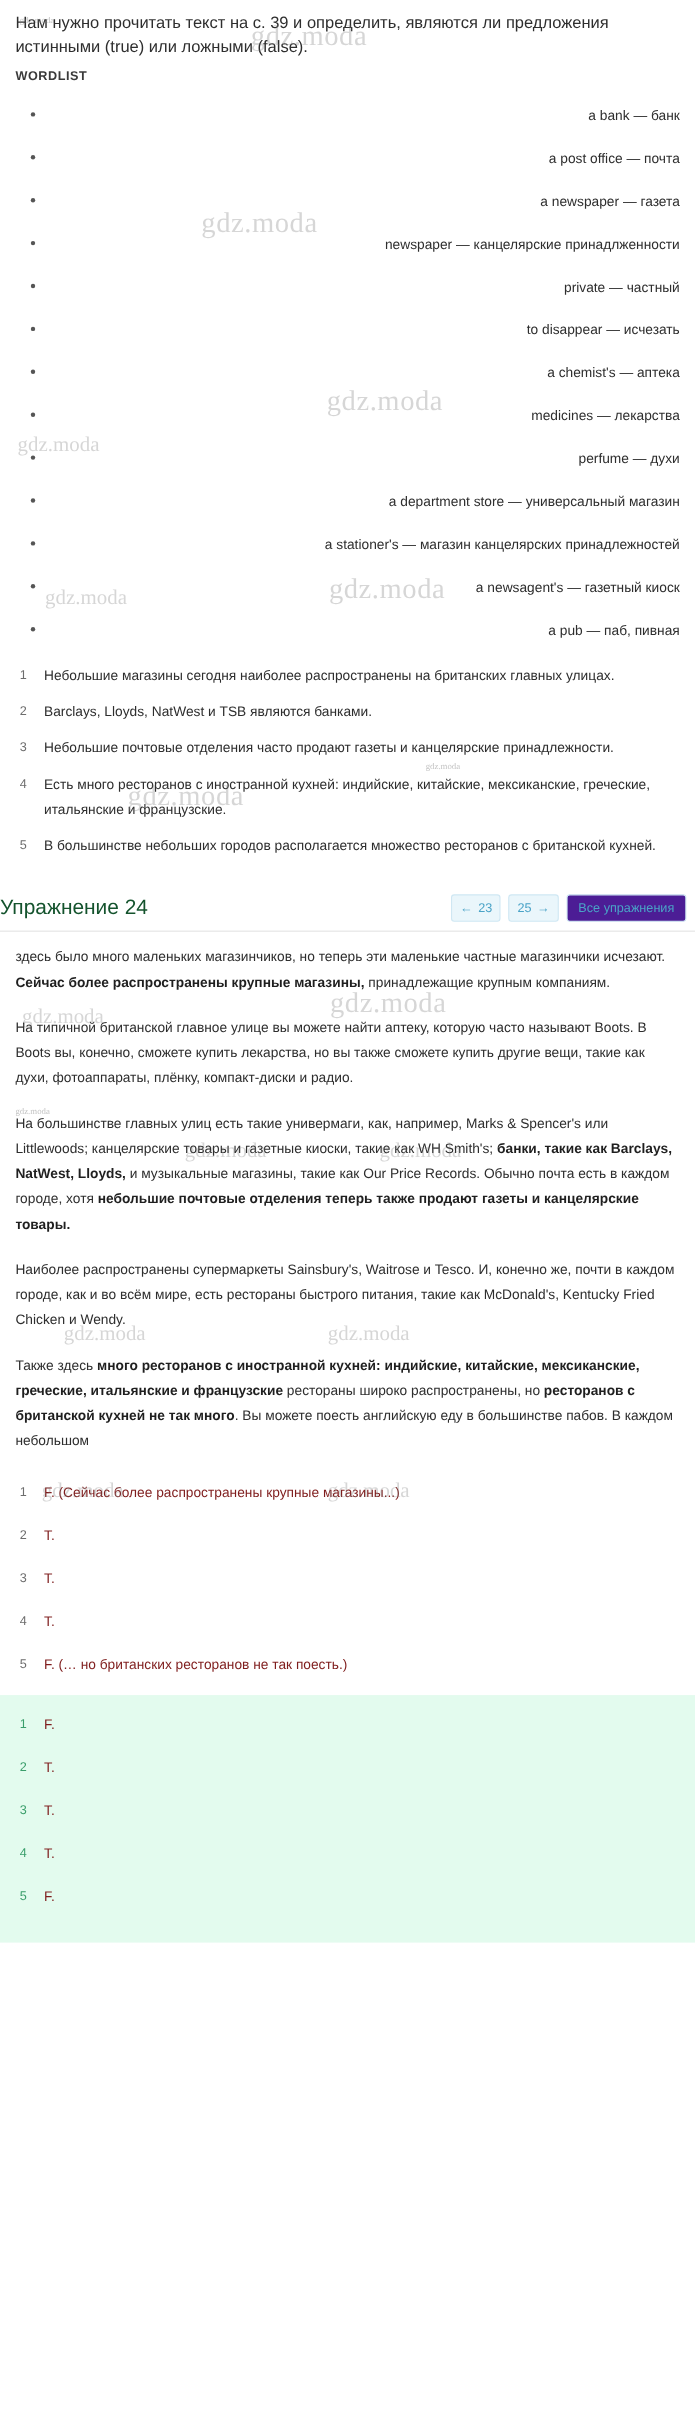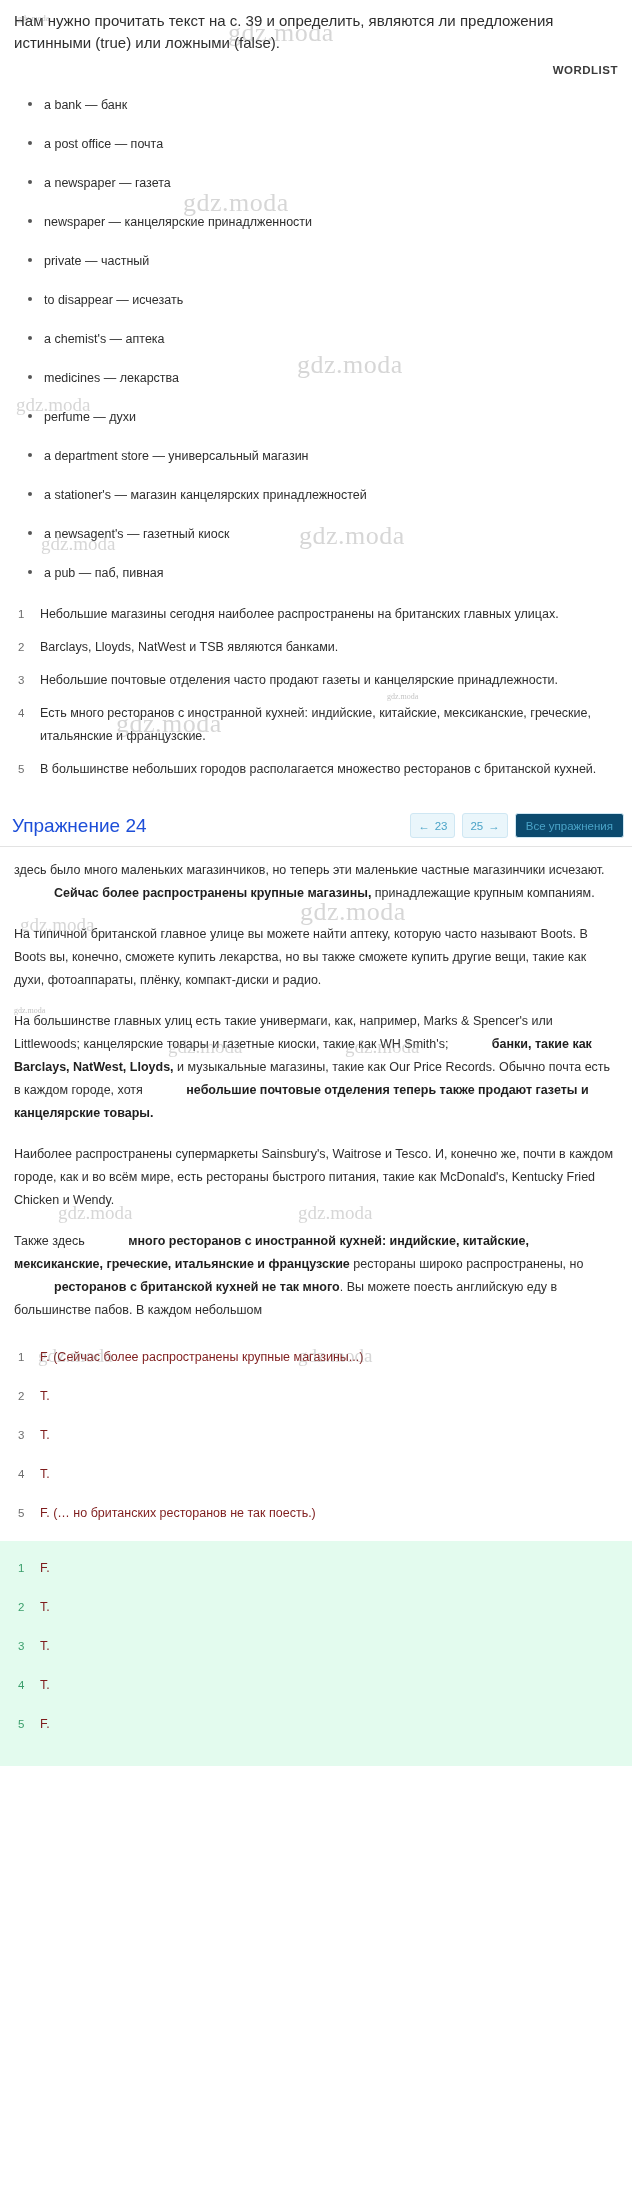--- a/index.html
+++ b/index.html
@@ -24,33 +24,33 @@
     line-height: 22px;
     color: #2e2e2e;
     padding: 10px 14px 2px 14px;
   }
   .wordlist-title {
     font-size: 11.5px;
     font-weight: bold;
     letter-spacing: 0.5px;
     color: #3a3a3a;
     padding: 8px 14px 4px 14px;
-    text-align: right;
   }
   ul.wordlist {
     margin: 6px 0 0 0;
     padding: 0 14px 0 44px;
     list-style: none;
   }
   ul.wordlist li {
     position: relative;
     font-size: 12.5px;
     line-height: 17px;
     color: #2e2e2e;
     padding: 11px 0 11px 0;
+    text-align: right;
   }
   ul.wordlist li::before {
     content: "";
     position: absolute;
     left: -16px;
     top: 16px;
     width: 4px; height: 4px;
     background: #555;
     border-radius: 50%;
   }
@@ -82,22 +82,22 @@
     position: relative;
     margin-top: 18px;
     height: 42px;
     border-bottom: 1px solid #e3e3e3;
     display: flex;
     align-items: center;
     padding: 0 8px 0 0;
   }
   .exercise-title {
     font-size: 19px;
-    color: #1d4ed8;
-    padding-left: 12px;
+    color: #14532d;
+    padding-left: 0px;
     white-space: nowrap;
     font-family: "Liberation Sans", sans-serif;
   }
   .exercise-title .num { font-weight: normal; }
   .nav-group {
     margin-left: auto;
     display: flex;
     align-items: center;
     gap: 7px;
   }
@@ -111,21 +111,21 @@
     border-radius: 3px;
     display: flex;
     align-items: center;
     justify-content: center;
     padding: 0 7px;
     cursor: pointer;
   }
   .allbtn {
     height: 25px;
     border: 1px solid #cfe7f3;
-    background: #0c4a6e;
+    background: #4c1d95;
     color: #4aa3c7;
     font-size: 11.5px;
     border-radius: 3px;
     display: flex;
     align-items: center;
     justify-content: center;
     padding: 0 10px;
     cursor: pointer;
     white-space: nowrap;
   }
@@ -133,21 +133,21 @@
   .translation {
     padding: 0 14px;
   }
   .translation p {
     font-size: 12.5px;
     line-height: 23px;
     color: #2e2e2e;
     margin: 0 0 18px 0;
   }
   .translation p.first { margin-top: 12px; }
-  .translation b { font-weight: bold; color: #1f1f1f; margin-left: 40px; }
+  .translation b { font-weight: bold; color: #1f1f1f; }
 
   ol.answers {
     margin: 4px 0 0 0;
     padding: 0 20px 0 40px;
     list-style: none;
     counter-reset: an;
   }
   ol.answers li {
     position: relative;
     font-size: 12.5px;

